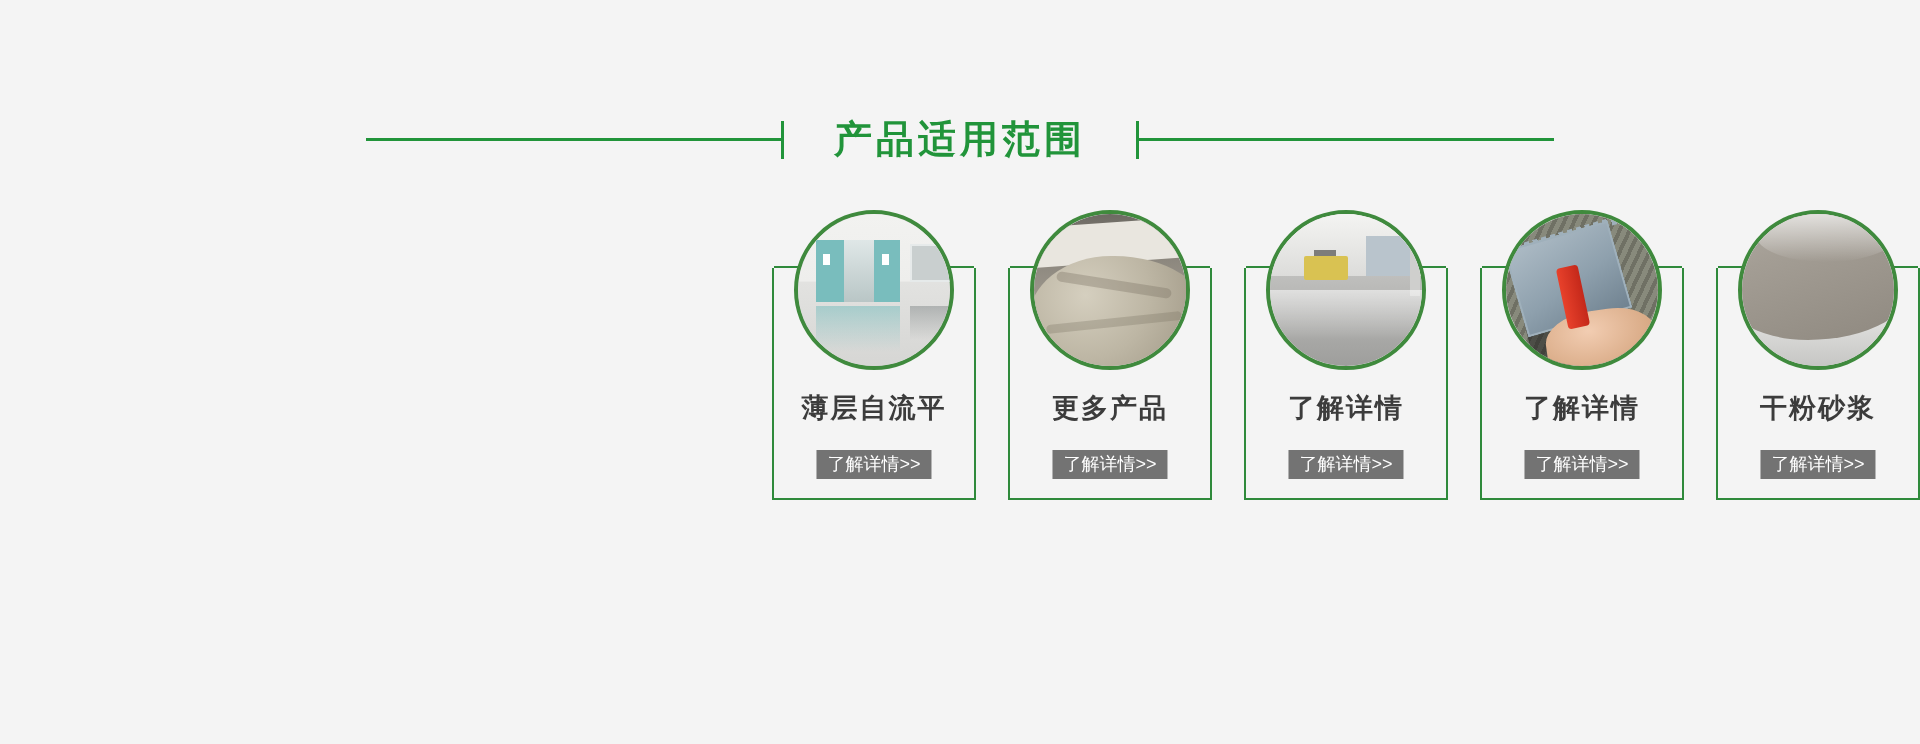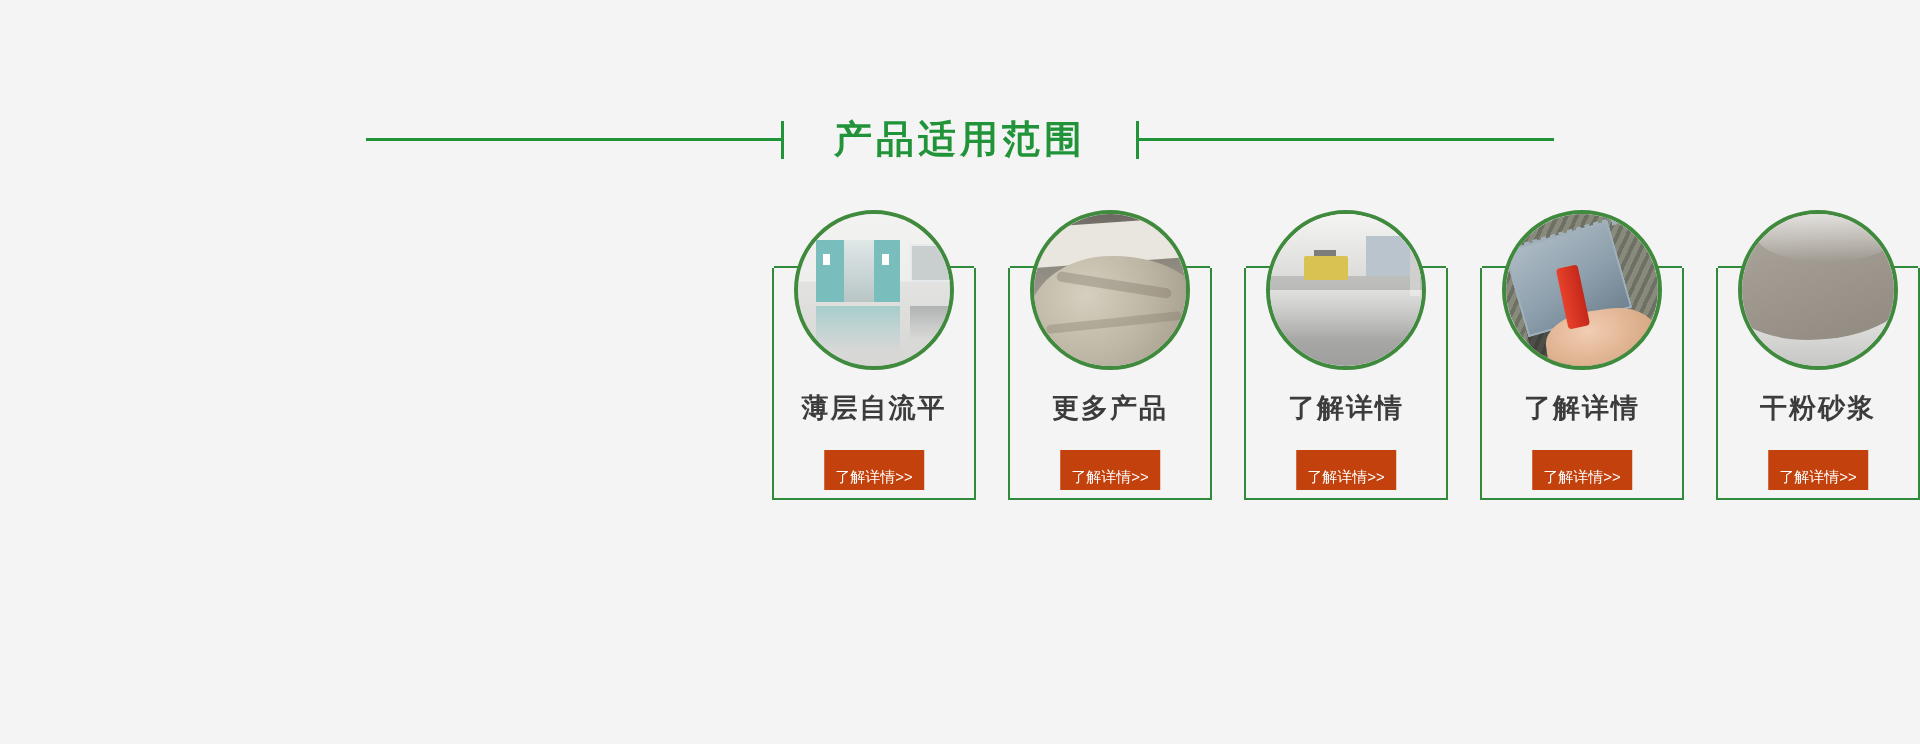--- a/index.html
+++ b/index.html
@@ -134,24 +134,24 @@
     color:#3c3c3c;
     letter-spacing:2px;
     white-space:nowrap;
     line-height:1;
   }
   .card-btn {
     position:absolute;
     left:50%;
     transform:translateX(-50%);
     top:240px;
-    background:#c2410c;
+    background:#737373;
     color:#ffffff;
-    font-size:15px;
-    padding:19px 11px 6px 11px;
+    font-size:18px;
+    padding:5px 11px 6px 11px;
     line-height:1;
     white-space:nowrap;
     border:none;
     font-family:"Liberation Sans", sans-serif;
     cursor:pointer;
   }
 
   
   
   .ph-floor {

